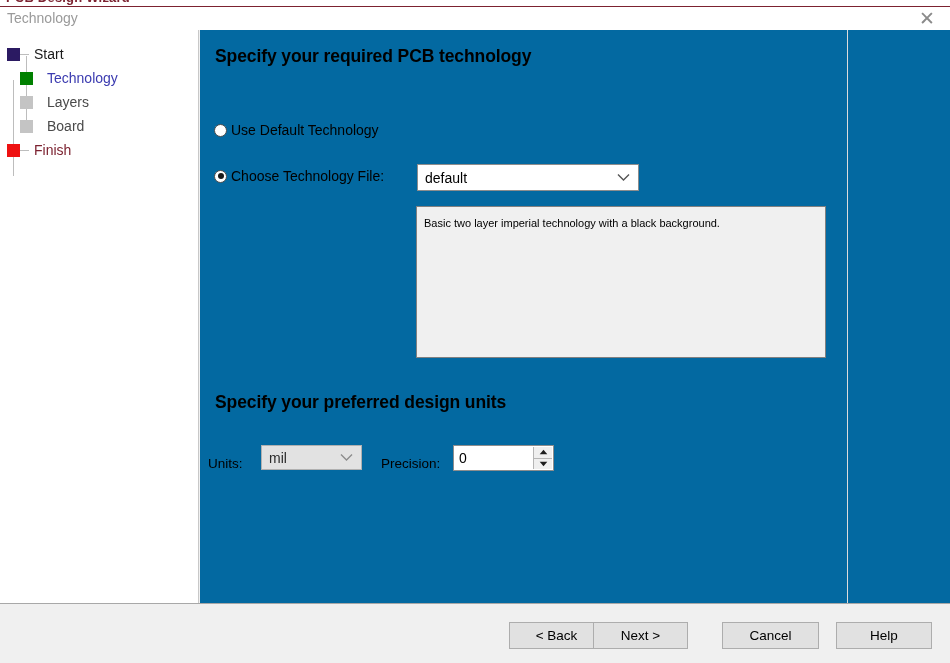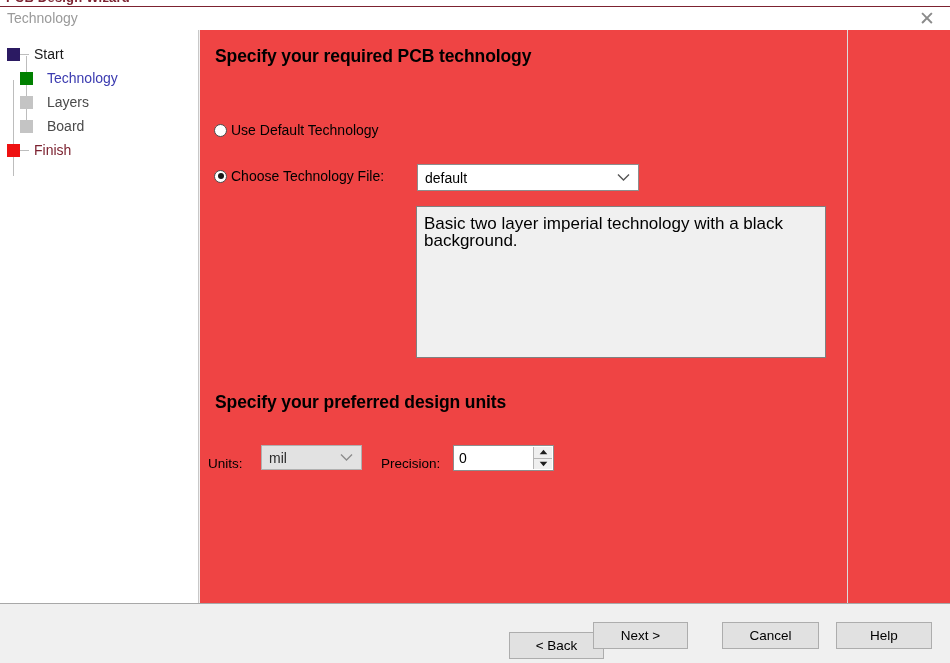--- a/index.html
+++ b/index.html
@@ -137,21 +137,21 @@
   }
   .lvl0 { left: 7px; }
   .lvl1 { left: 20px; }
 
   
   .content {
     position: absolute;
     left: 200px; top: 30px;
     width: 750px;
     height: 573px;
-    background: #ef4444;
+    background: #0369a1;
     overflow: hidden;
   }
   .pane-h {
     position: absolute;
     font-size: 17.5px;
     font-weight: bold;
     color: #000000;
     white-space: nowrap;
     letter-spacing: -0.1px;
   }
@@ -230,21 +230,21 @@
     width: 410px; height: 152px;
     background: #f0f0f0;
     border: 1px solid #808080;
     box-sizing: border-box;
     overflow: hidden;
   }
   #desc-box .dtext {
     position: absolute;
     left: 7px; top: 8px;
     right: 6px;
-    font-size: 17px;
+    font-size: 11px;
     color: #000;
     line-height: 17px;
   }
 
   
   #units-label {
     position: absolute;
     left: 8px; top: 426px;
     font-size: 13.5px;
     color: #000;
@@ -320,21 +320,21 @@
     box-sizing: border-box;
     font-size: 13.5px;
     color: #000;
     display: flex;
     align-items: center;
     justify-content: center;
     cursor: pointer;
     white-space: nowrap;
     font-family: "Liberation Sans", sans-serif;
   }
-  #btn-back   { left: 509px; width: 95px; margin-top: 10px; }
+  #btn-back   { left: 509px; width: 95px; }
   #btn-next   { left: 593px; width: 95px; }
   #btn-cancel { left: 722px; width: 97px; }
   #btn-help   { left: 836px; width: 96px; }
 
   
   .right-rule {
     position: absolute;
     right: 0; top: 30px;
     width: 1px; height: 573px;
     background: #dcdcdc;

